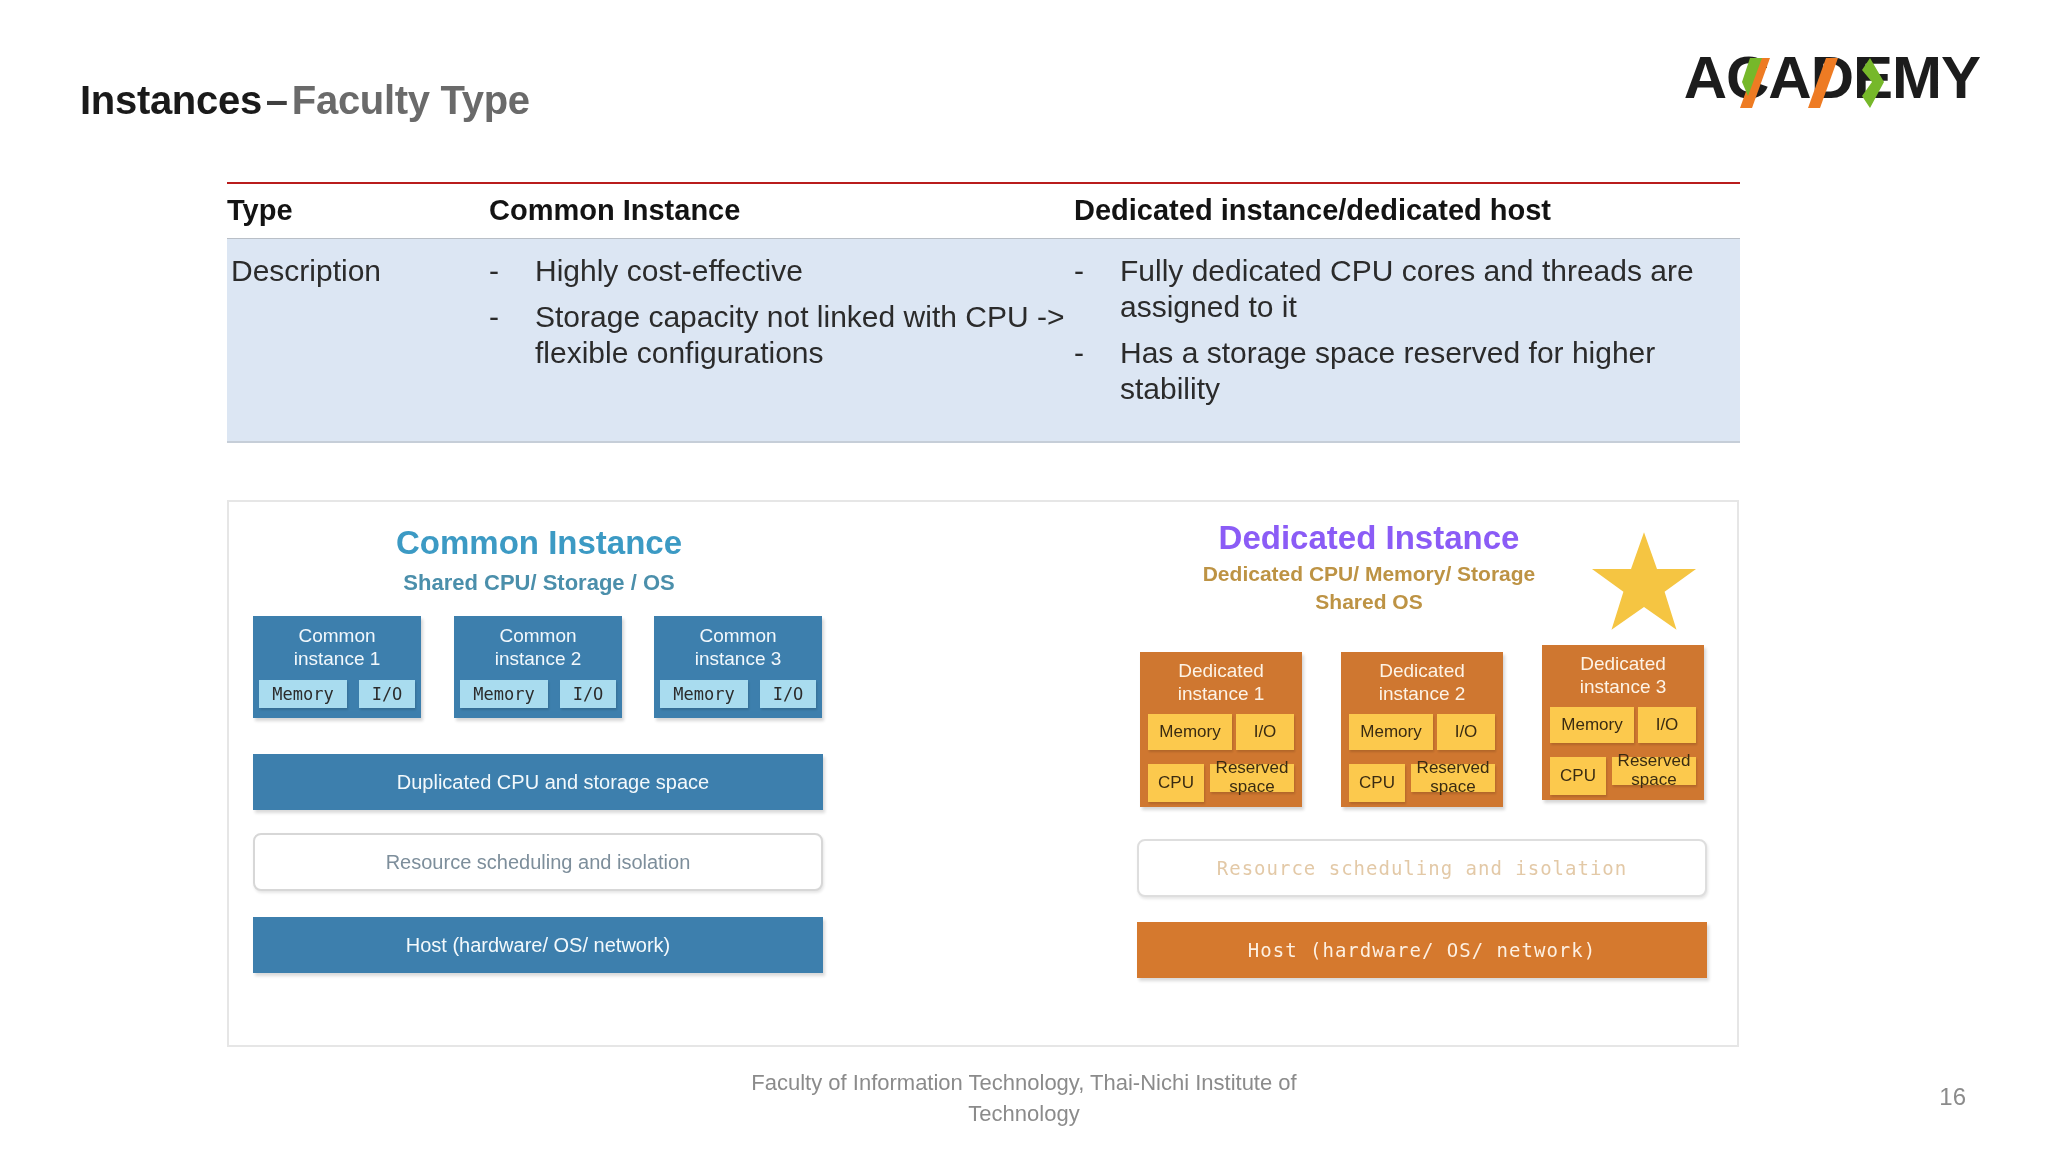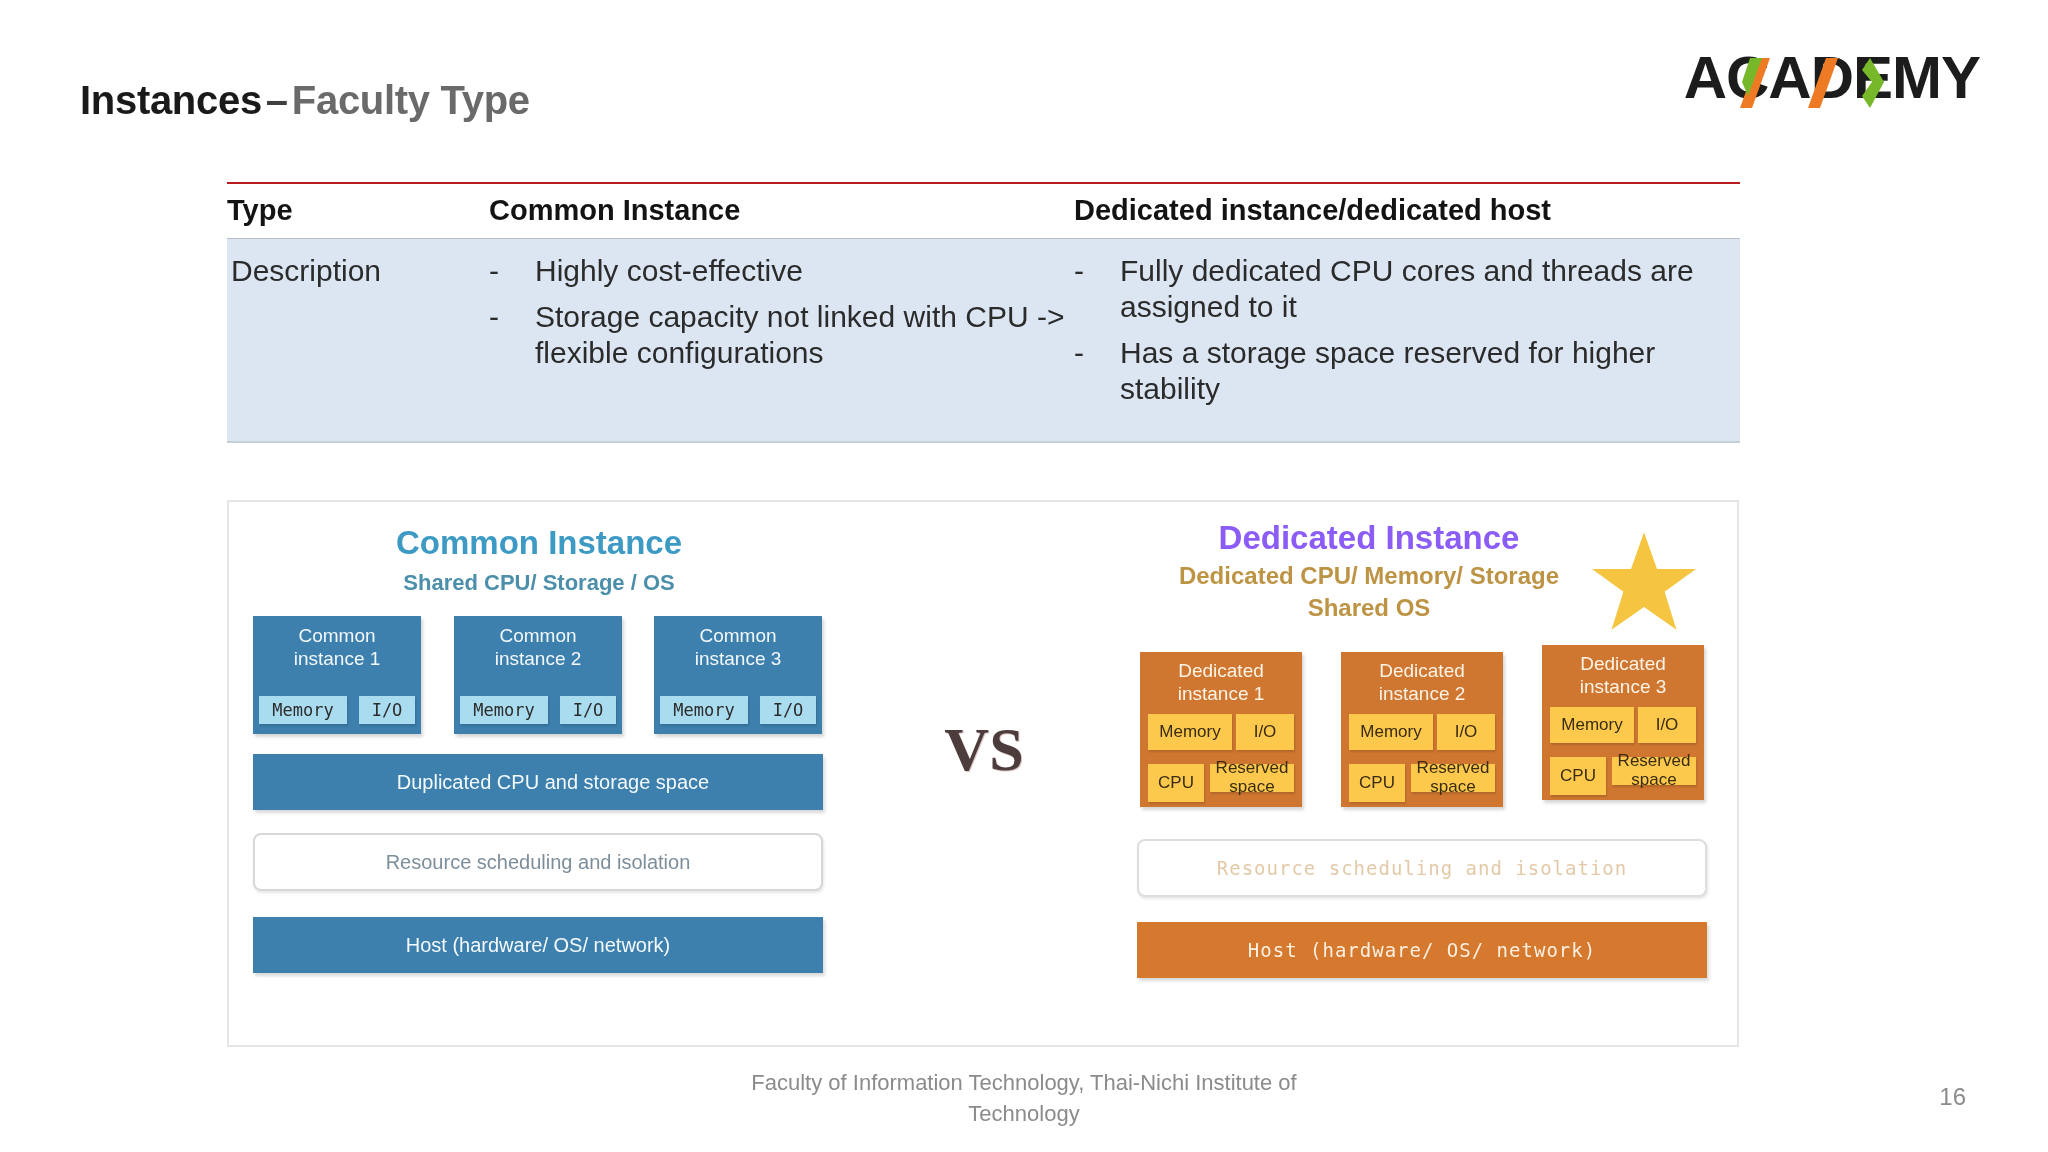--- a/index.html
+++ b/index.html
@@ -120,37 +120,37 @@
   #common-subtitle {
     left: 0; top: 68px; width: 620px;
     font-size: 22px; font-weight: bold; color: #4b8fab;
   }
   #ded-title {
     left: 840px; top: 17px; width: 600px;
     font-size: 33px; font-weight: bold; color: #8b5cf6;
   }
   #ded-subtitle {
     left: 840px; top: 58px; width: 600px;
-    font-size: 24px; font-weight: bold; color: #bd9344;
+    font-size: 21px; font-weight: bold; color: #bd9344;
     line-height: 1.32;
   }
 
   #star-icon {
     position: absolute;
     left: 1360px;
     top: 28px;
     width: 110px;
     height: 104px;
   }
 
   
   .ci-card {
     position: absolute;
     width: 168px;
-    height: 118px;
+    height: 102px;
     background: #3d7fad;
     box-shadow: 2px 3px 3px rgba(0,0,0,0.16);
   }
   .ci-card .ci-name {
     margin-top: 8px;
     text-align: center;
     color: #f2f8fc;
     font-size: 19px;
     line-height: 1.22;
   }
@@ -378,21 +378,20 @@
     <div class="ci-sub-row">
       <div class="ci-sub mem">Memory</div>
       <div class="ci-sub io">I/O</div>
     </div>
   </div>
 
   <div class="bar bar-blue" style="left:24px; top:252px; width:570px; height:56px;padding-left:30px;">Duplicated CPU and storage space</div>
   <div class="bar bar-white-left" style="left:24px; top:331px; width:570px; height:58px;">Resource scheduling and isolation</div>
   <div class="bar bar-blue" style="left:24px; top:415px; width:570px; height:56px;">Host (hardware/ OS/ network)</div>
 
-  <div id="vs-label">VS</div>
 
   <div class="side-title" id="ded-title">Dedicated Instance</div>
   <div class="side-title" id="ded-subtitle">
     <span>Dedicated CPU/ Memory/ Storage</span><br>
     <span>Shared OS</span>
   </div>
 
   <svg id="star-icon" viewBox="0 0 100 96">
     <polygon points="50,2 62,36 98,36 69,57 80,92 50,71 20,92 31,57 2,36 38,36" fill="#f5c542"></polygon>
   </svg>

